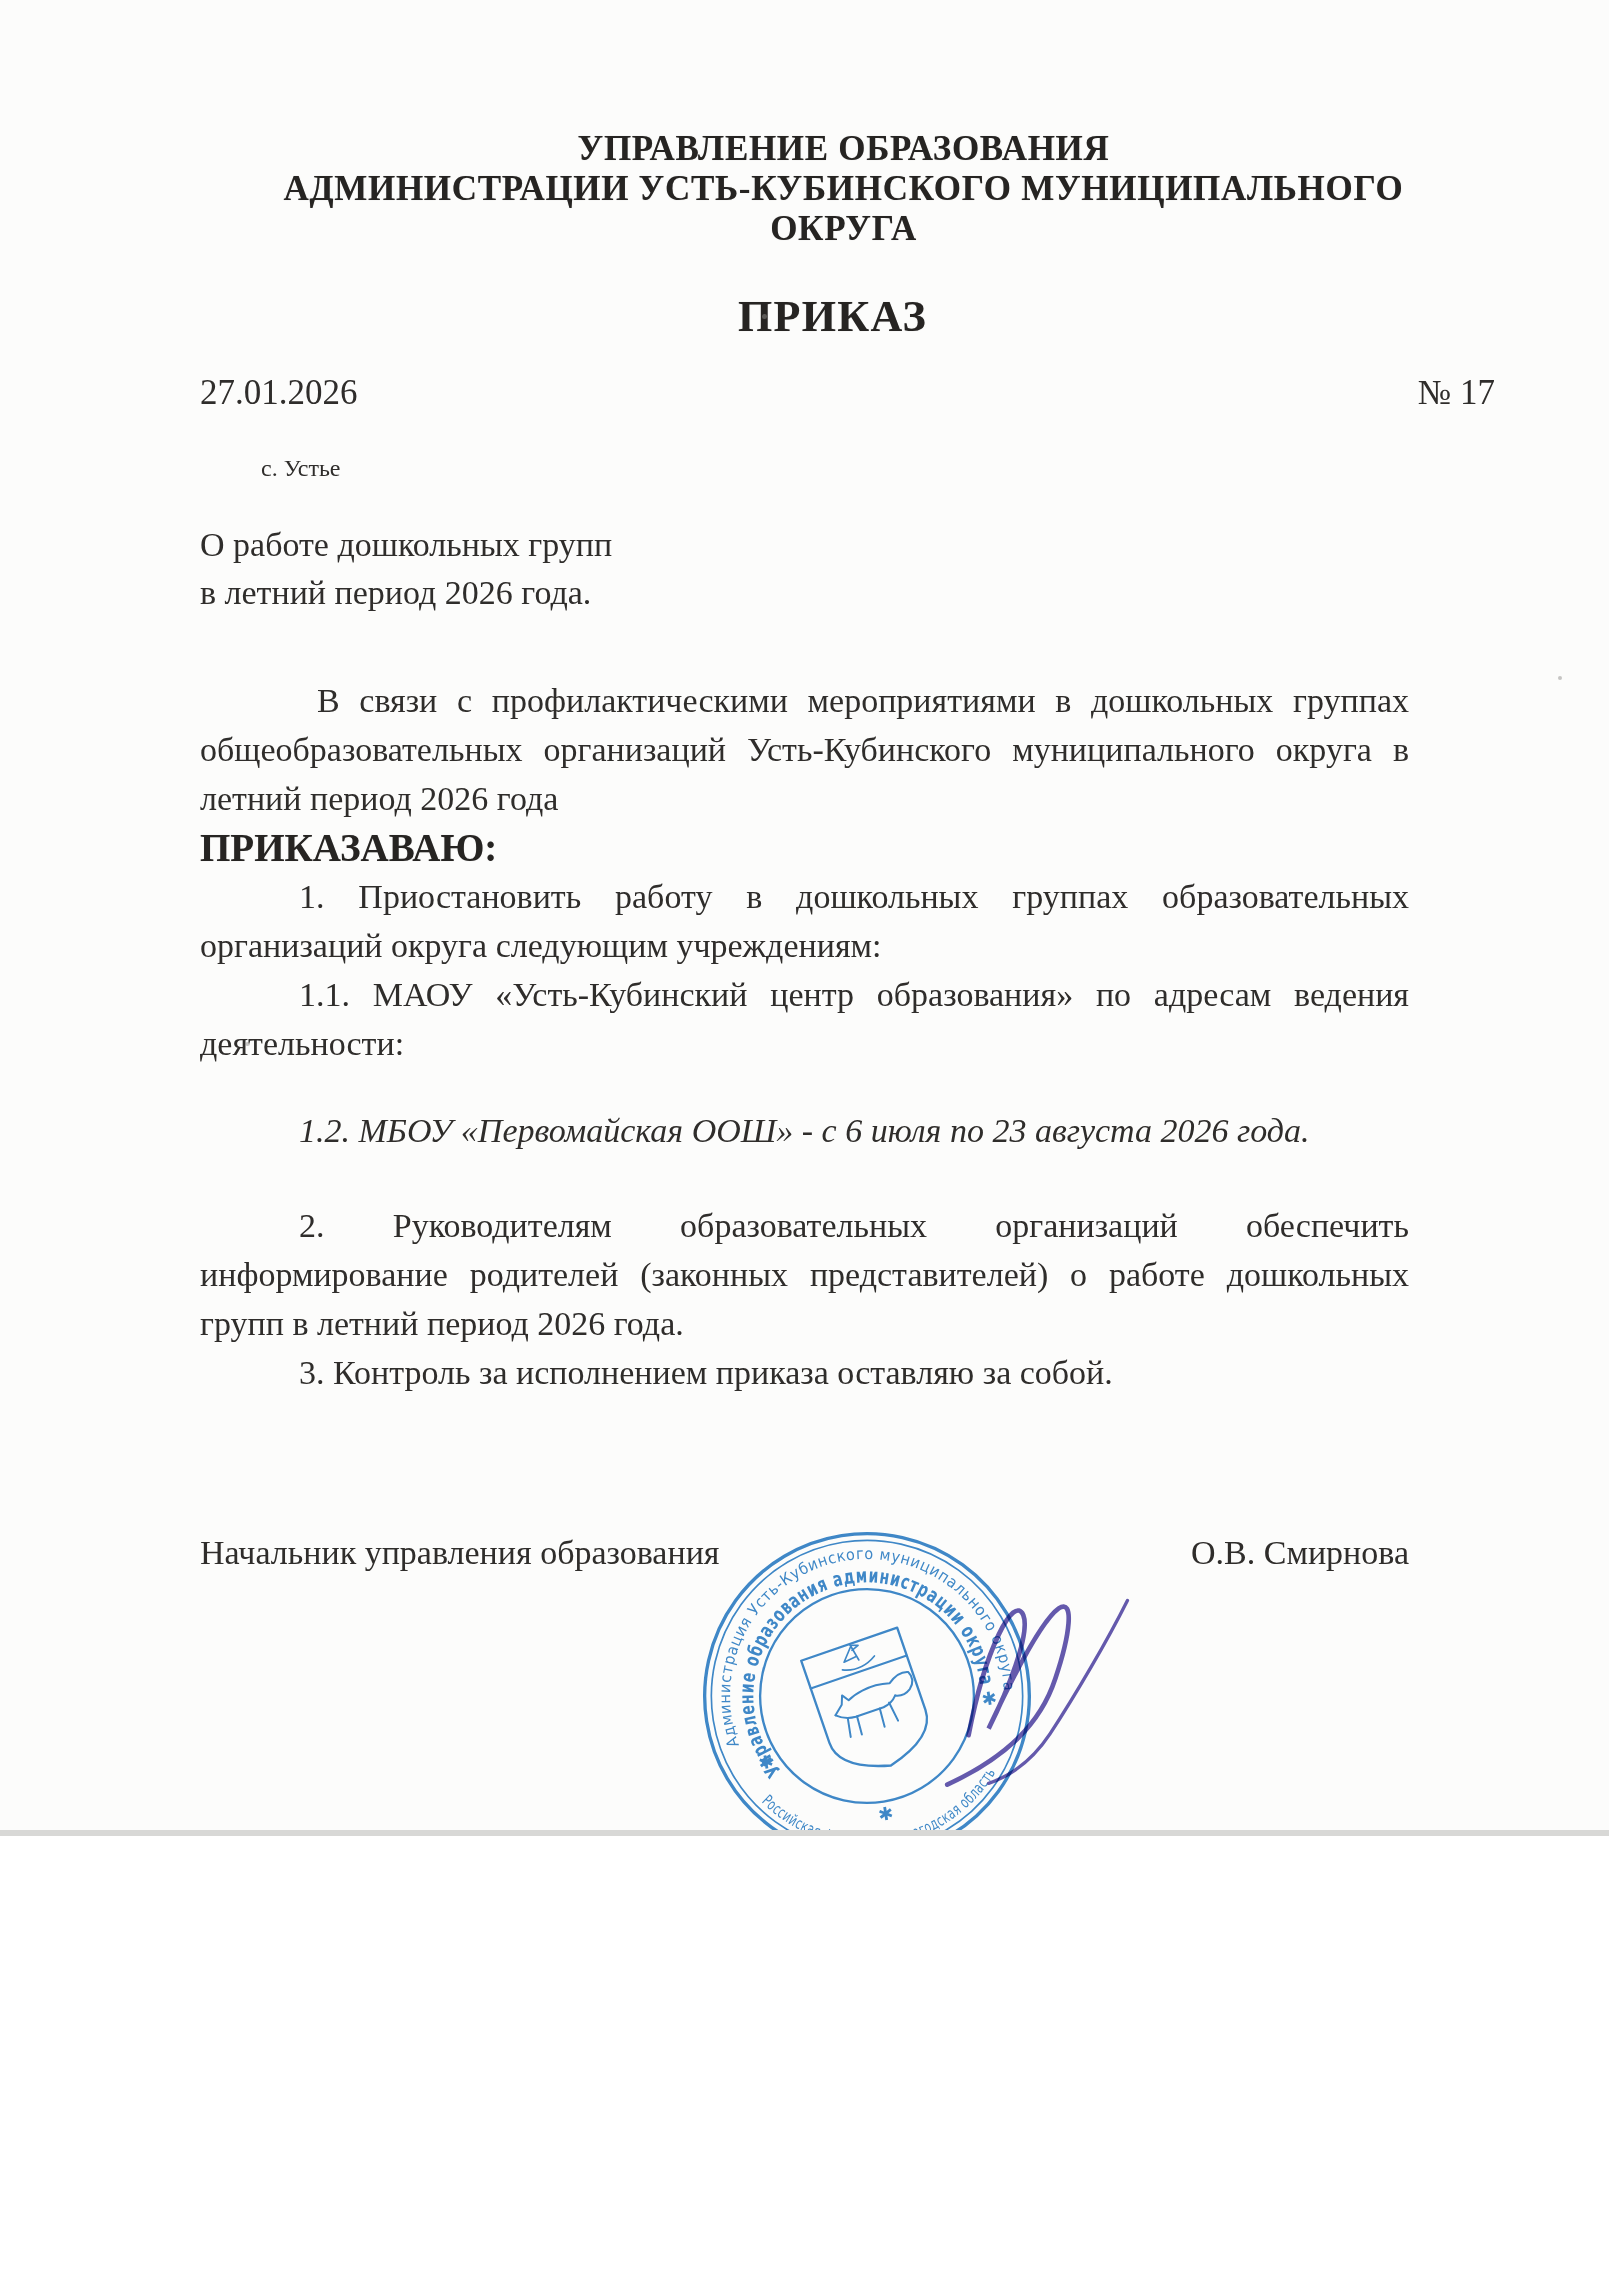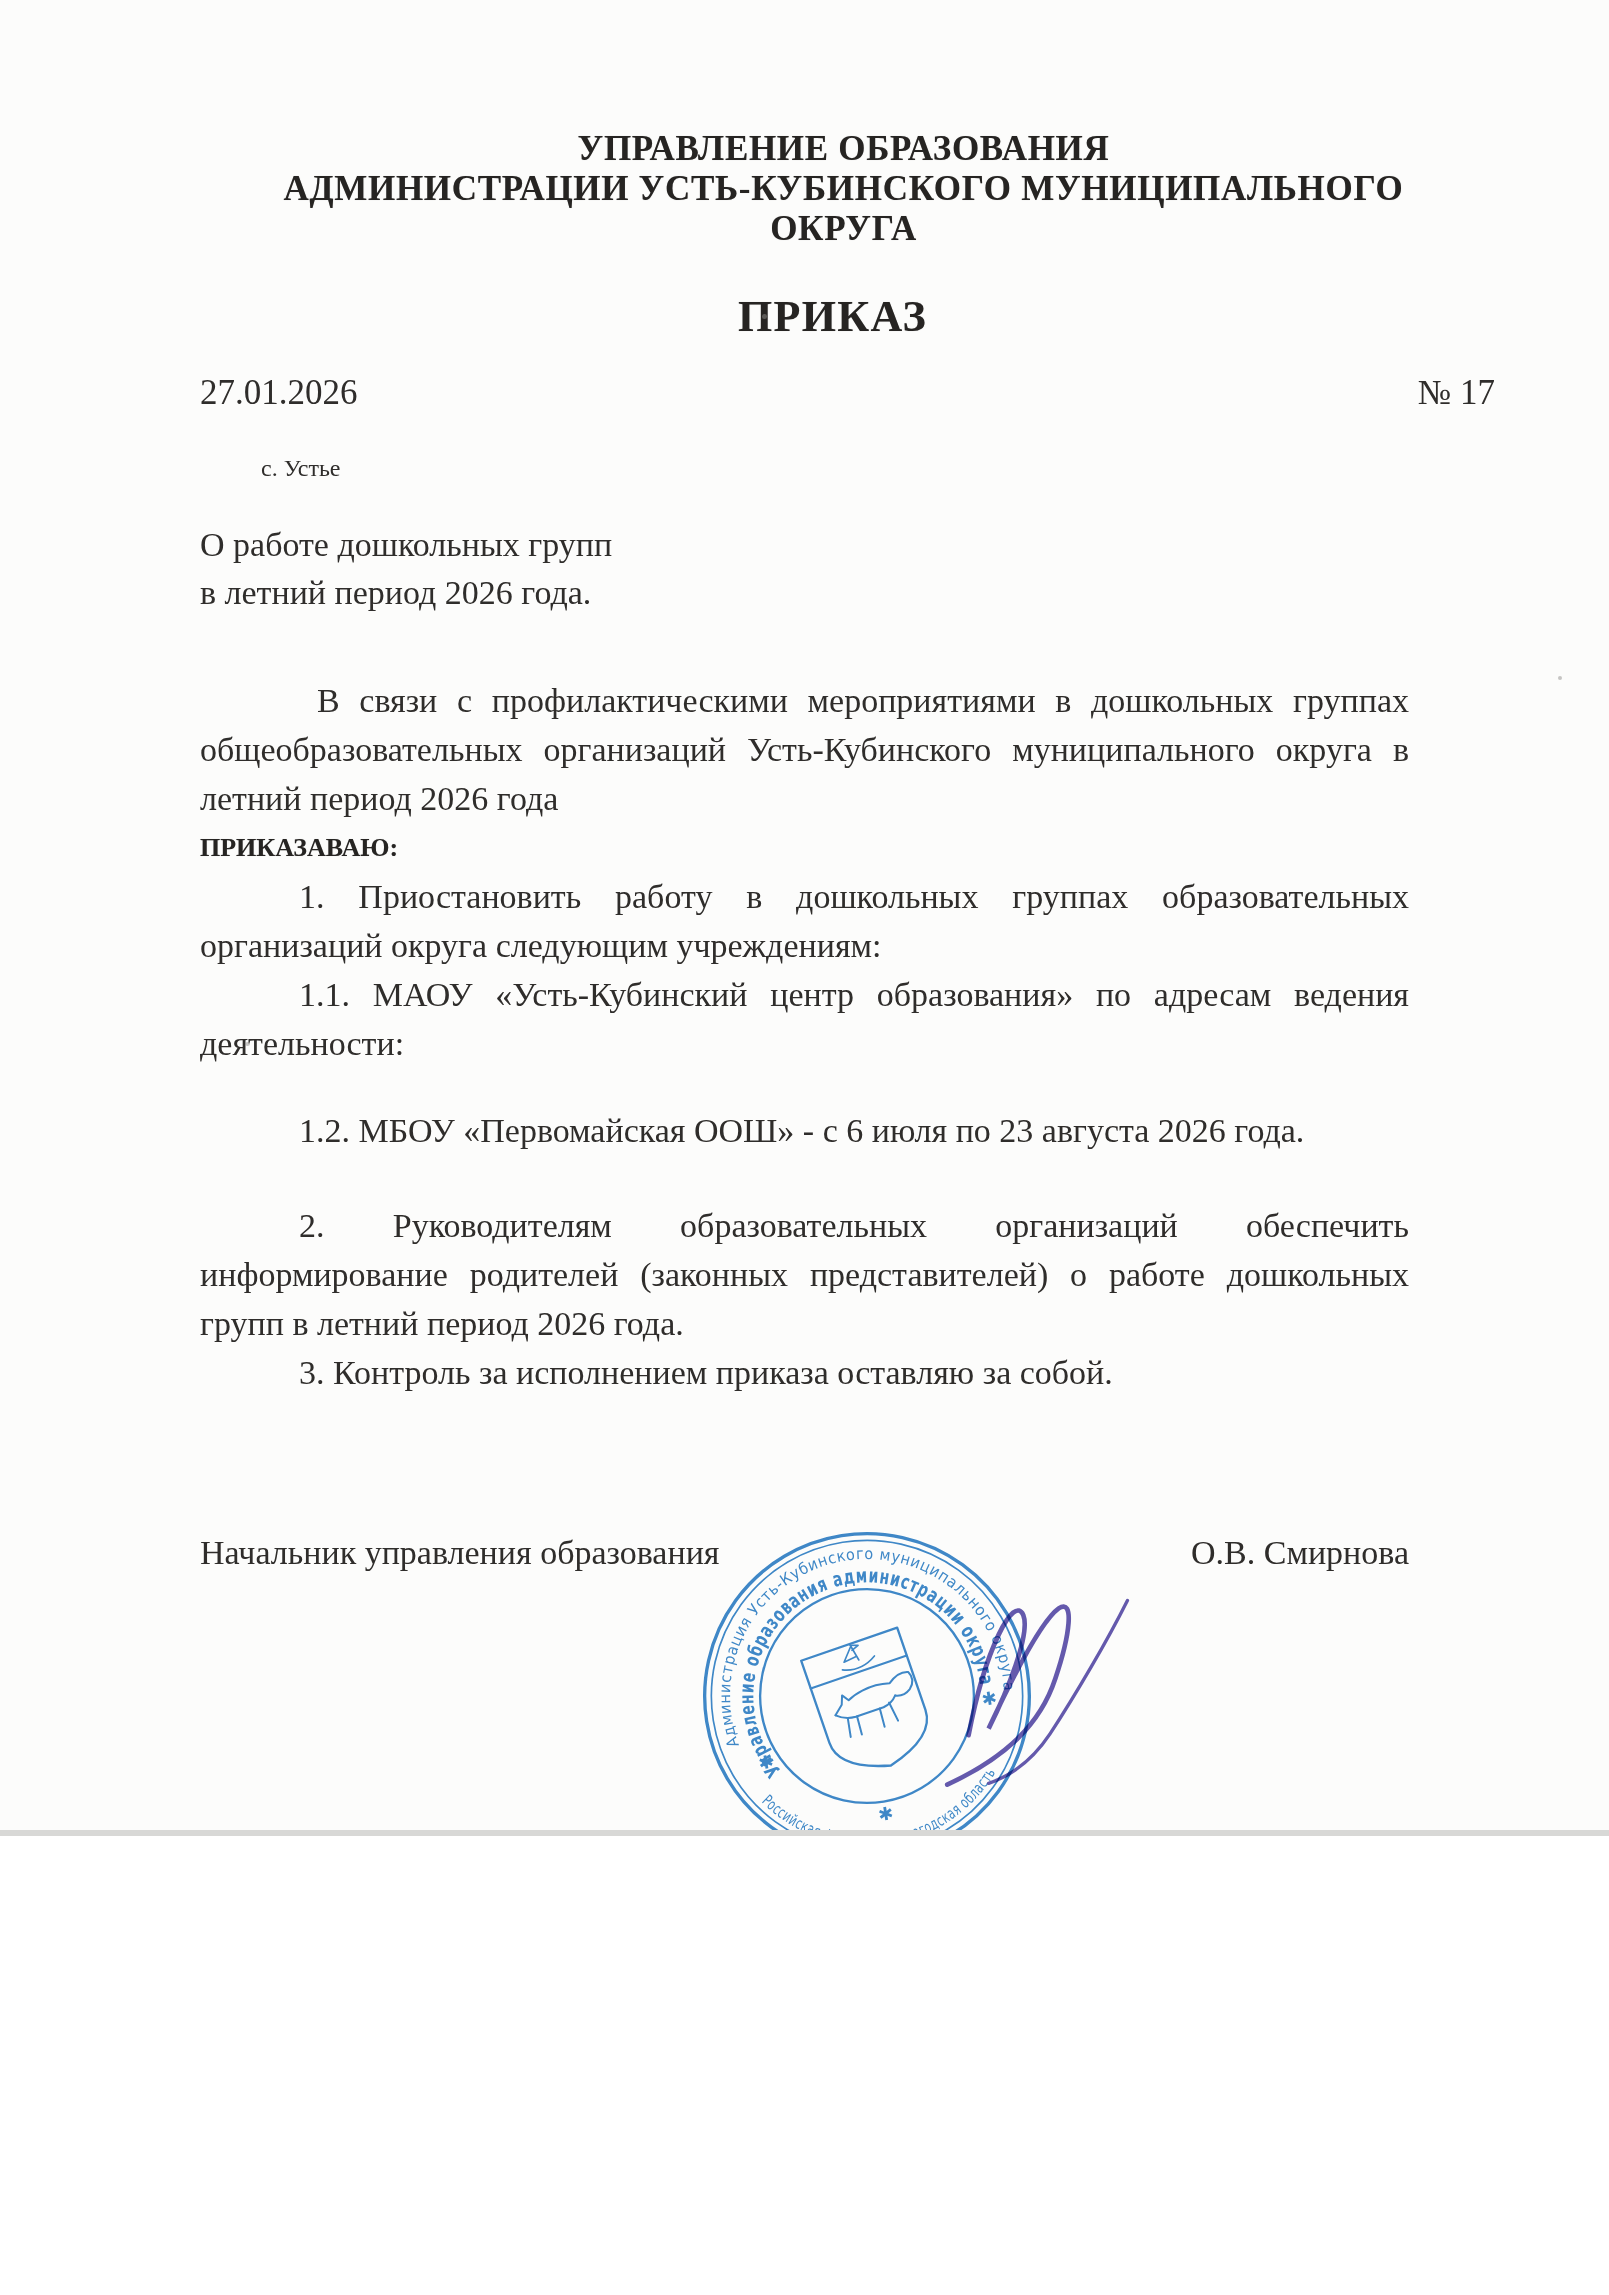--- a/index.html
+++ b/index.html
@@ -38,25 +38,25 @@
     margin-top:35px;text-align:left;
     font-size:24px;line-height:40px;
     transform:translateX(61px);
   }
   .subject{margin-top:33px;font-size:34px;line-height:48px;}
   p{margin:0;}
   .para{font-size:34px;line-height:49px;text-align:justify;}
   .ind-big{text-indent:117px;}
   .ind{text-indent:99px;}
   .order-word{
-    font-weight:bold;font-size:26px;line-height:49px;color:#262422;
+    font-weight:bold;font-size:39px;line-height:49px;color:#262422;
     text-shadow:0 0 0.7px rgba(50,50,50,.3);
   }
   .addr{font-size:34px;line-height:49px;padding-left:99px;}
-  .gap-sm{margin-top:38px;}
+  .gap-sm{margin-top:38px;font-style:italic;}
   .gap-md{margin-top:46px;}
   .sig-row{
     margin-top:131px;
     display:flex;justify-content:space-between;
     font-size:34px;line-height:49px;
   }
   .stamp{
     position:absolute;left:700px;top:1529px;
     width:334px;height:334px;
     transform:rotate(-9deg);

